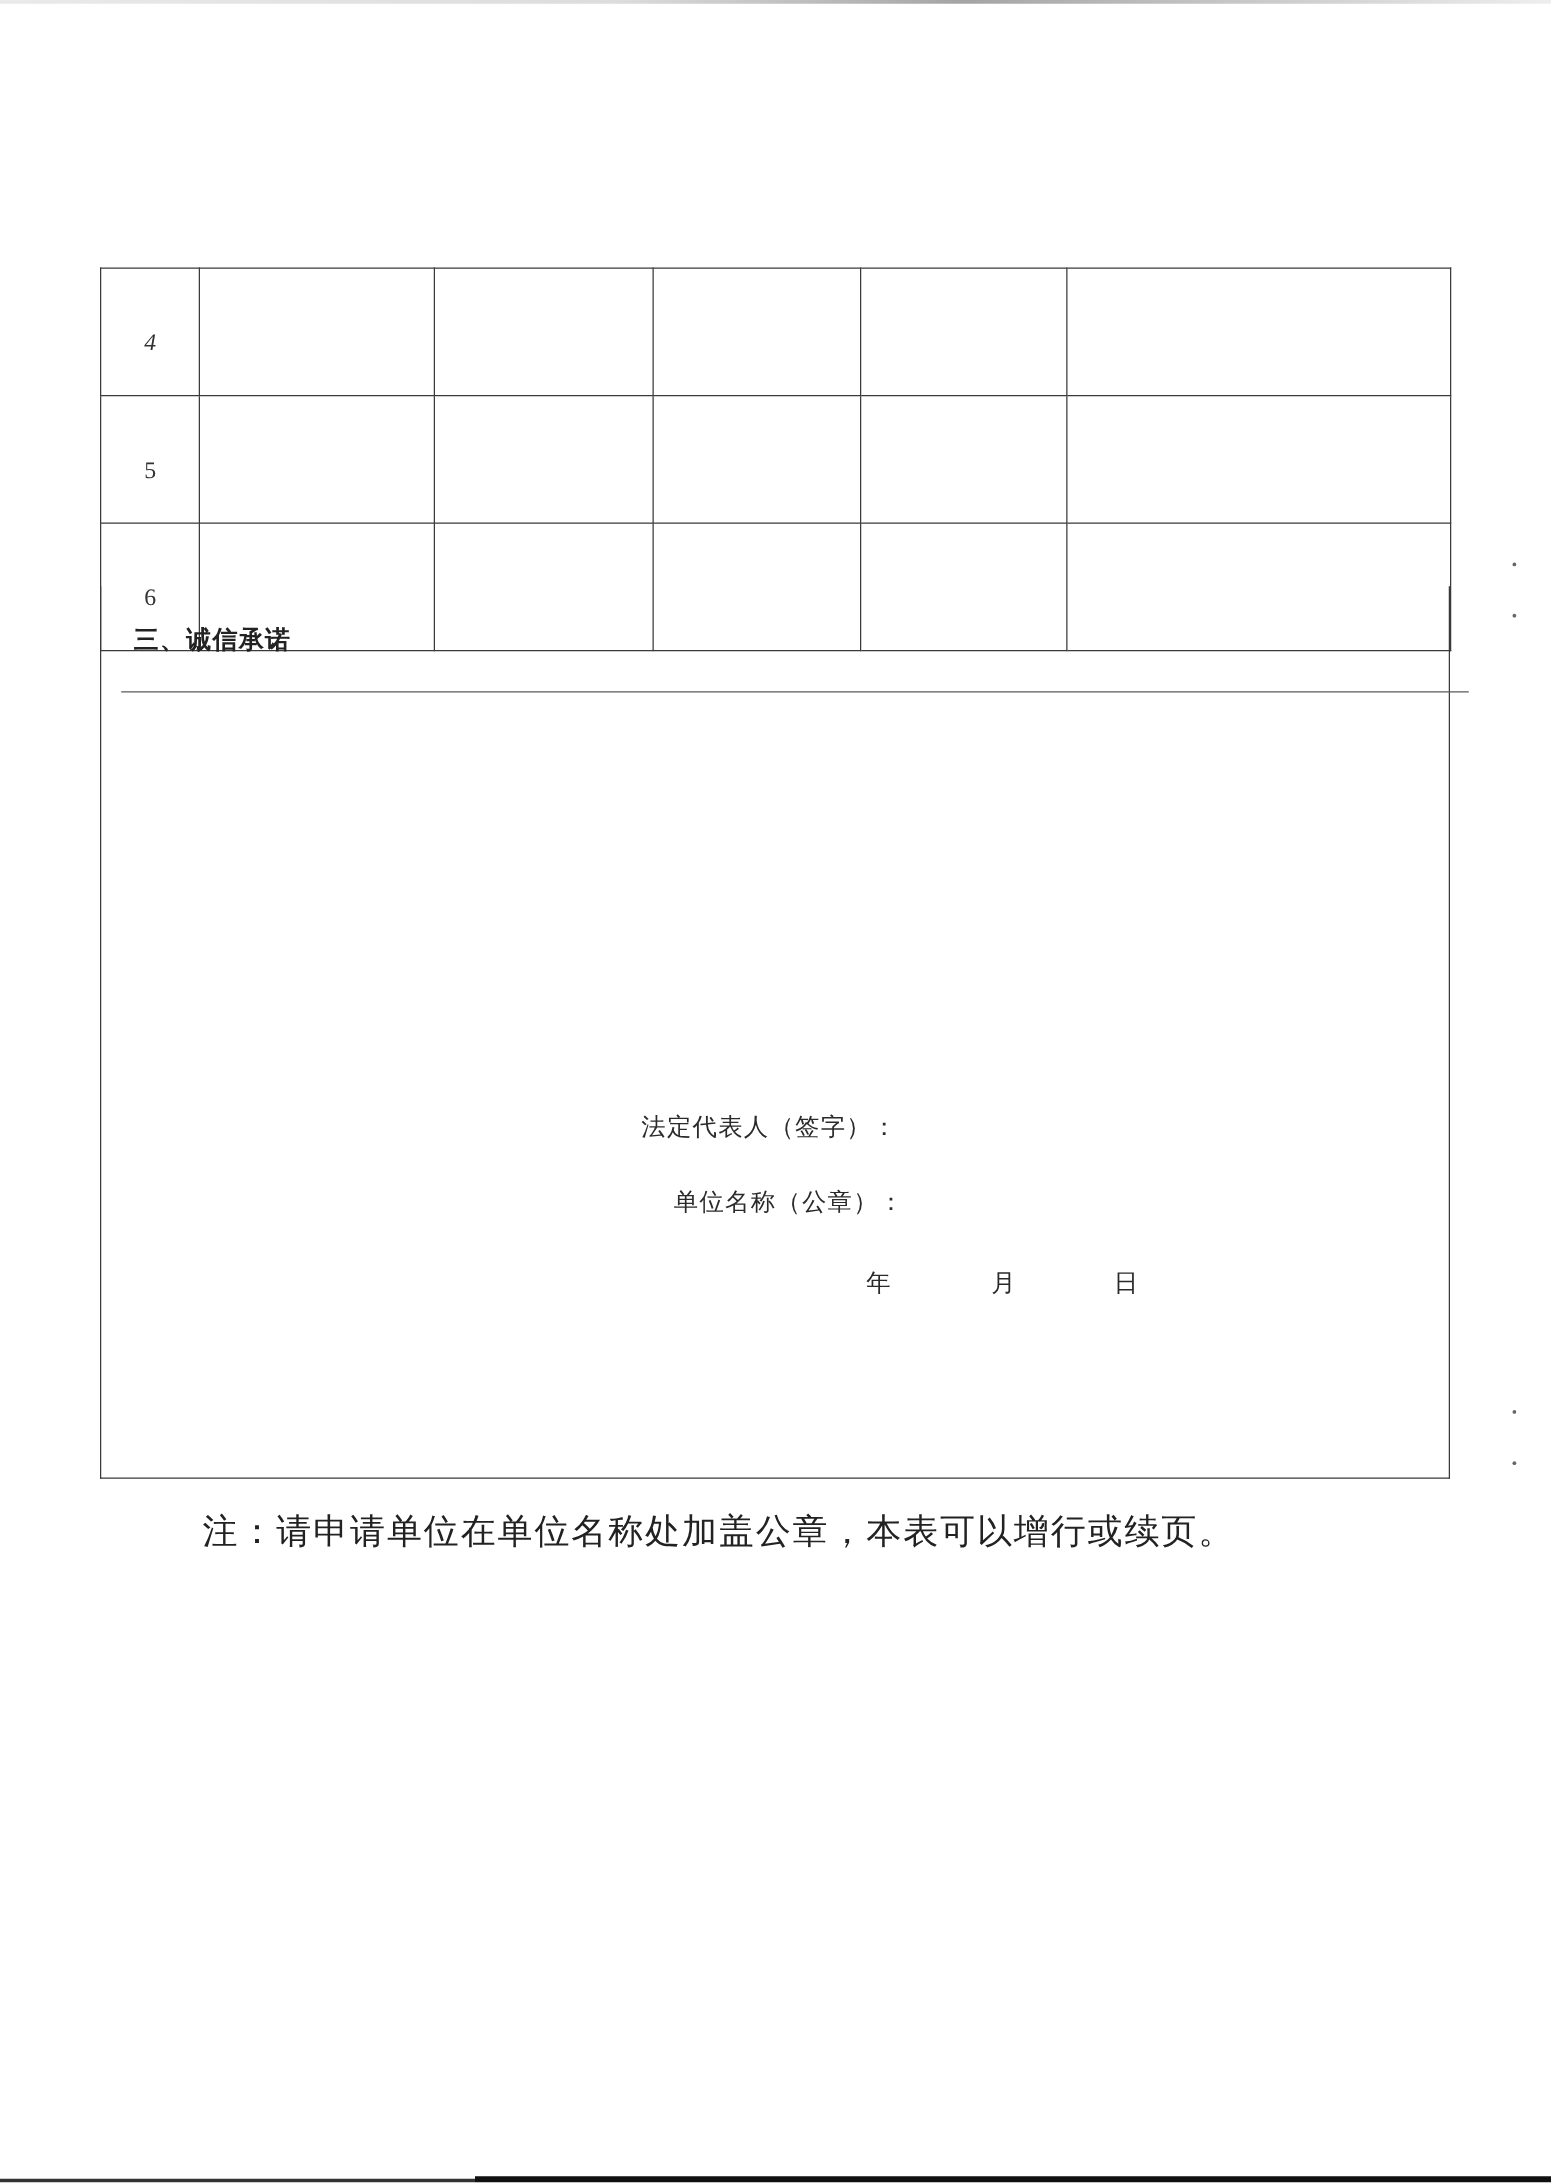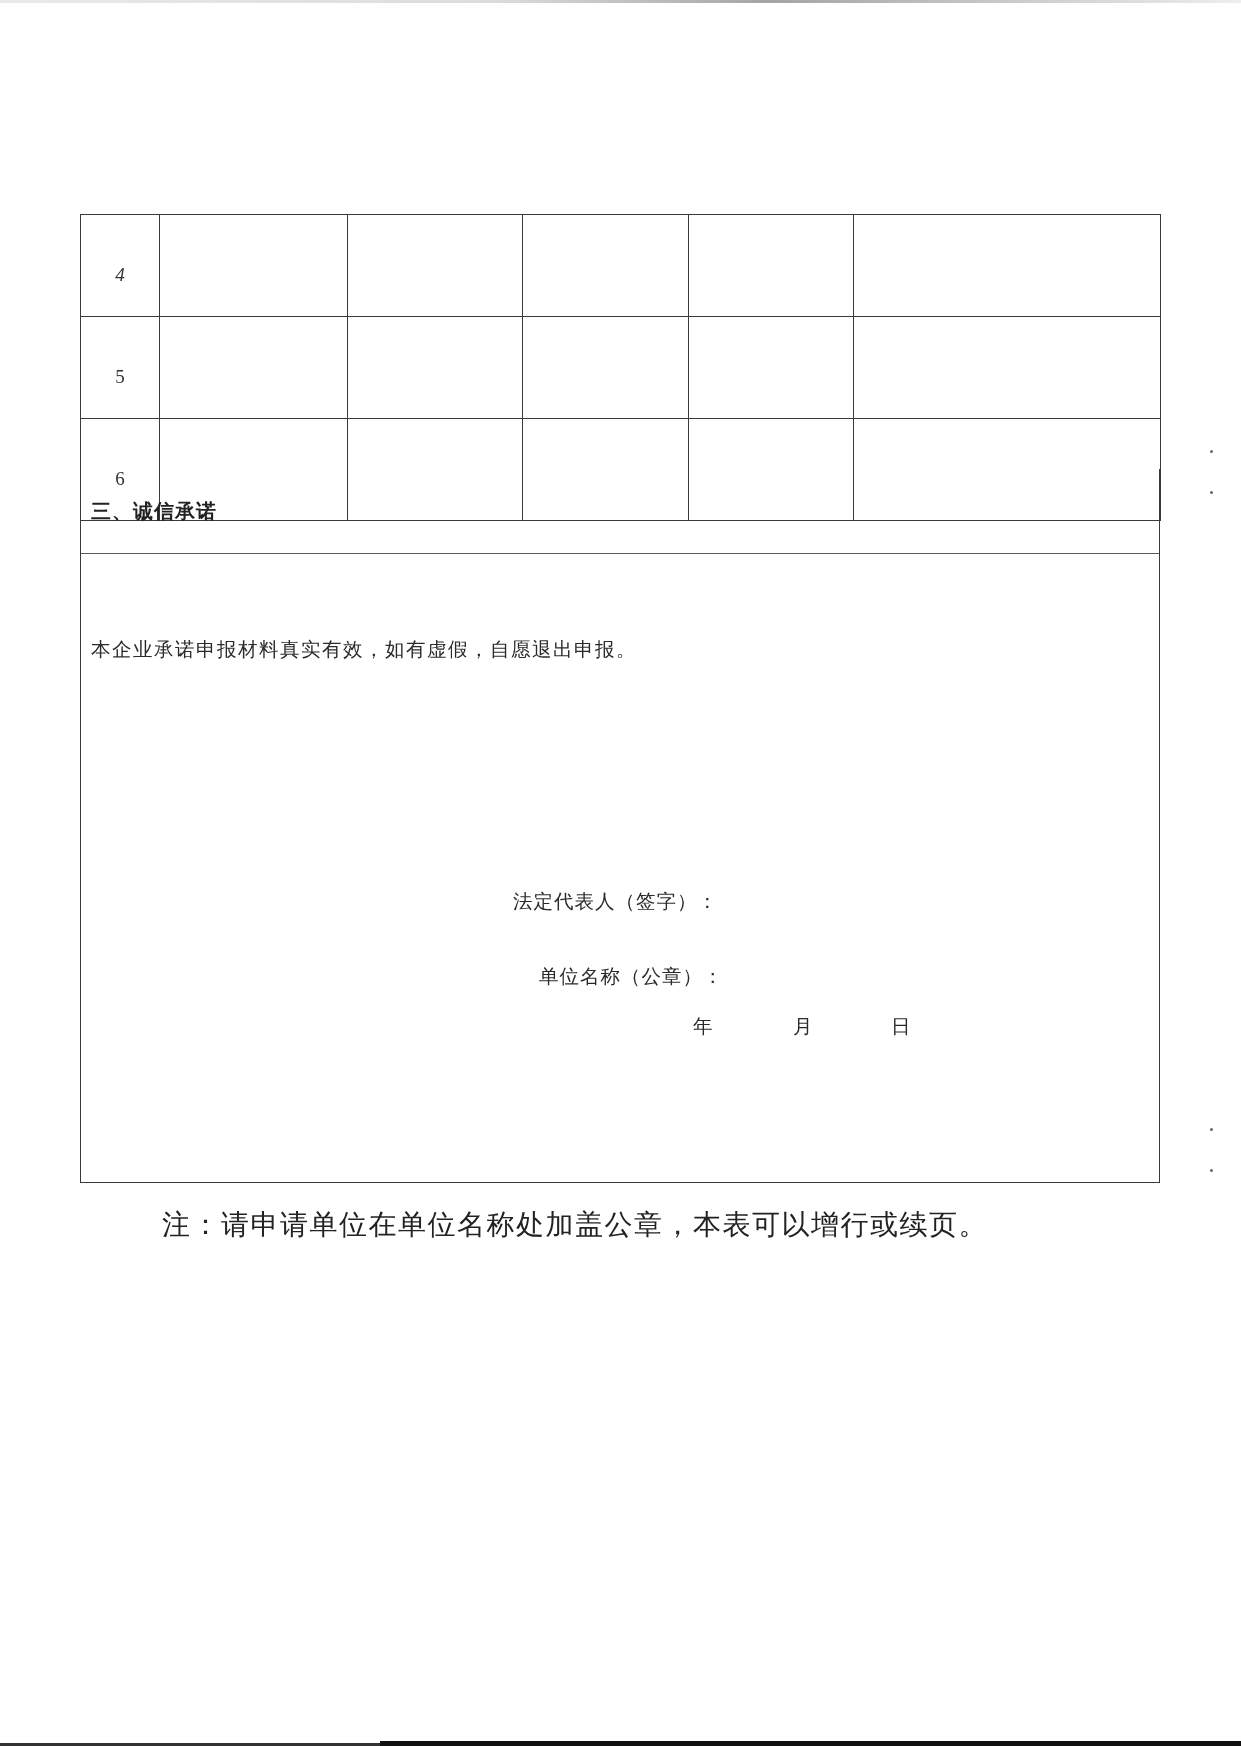--- a/index.html
+++ b/index.html
@@ -71,21 +71,21 @@
       left: 80px;
       top: 469px;
       width: 1078px;
       height: 713px;
       border-left: 1.5px solid #3a3a3a;
       border-right: 1.5px solid #3a3a3a;
       border-bottom: 1.5px solid #3a3a3a;
     }
     .section-header {
       position: absolute;
-      left: 0; top: 0;
+      left: 16px; top: 0;
       width: 1078px;
       height: 84px;
       border-bottom: 1.5px solid #5a5a5a;
       text-decoration: underline;
     }
     .section-title {
       position: absolute;
       left: 10px;
       top: 29px;
       font-family: "DejaVu Sans", "Liberation Sans", sans-serif;
@@ -107,21 +107,21 @@
     .sig-line {
       position: absolute;
       font-family: Liberation Serif, serif;
       font-size: 19.5px;
       letter-spacing: 1px;
       color: #2a2a2a;
       white-space: nowrap;
       text-align: center;
     }
     .sig-rep { left: 432px; top: 419px; }
-    .sig-unit { left: 458px; top: 494px; }
+    .sig-unit { left: 458px; top: 479px; }
     .date-part {
       position: absolute;
       top: 544px;
       font-family: "DejaVu Sans", "Liberation Sans", sans-serif;
       font-size: 19.5px;
       color: #2a2a2a;
     }
     .date-year { left: 612px; }
     .date-month { left: 712px; }
     .date-day { left: 810px; }
@@ -194,21 +194,20 @@
       <td></td>
     </tr>
   </tbody>
 </table>
 
 <div class="section">
   <div class="section-header">
     <span class="section-title">三、诚信承诺</span>
   </div>
 
-  <div class="pledge-text">本企业承诺申报材料真实有效，如有虚假，自愿退出申报。</div>
 
   <div class="sig-line sig-rep">法定代表人（签字）：</div>
   <div class="signature-slot slot-rep"></div>
 
   <div class="sig-line sig-unit">单位名称（公章）：</div>
   <div class="signature-slot slot-unit"></div>
 
   <div class="signature-slot slot-year"></div>
   <span class="date-part date-year">年</span>
   <div class="signature-slot slot-month"></div>

